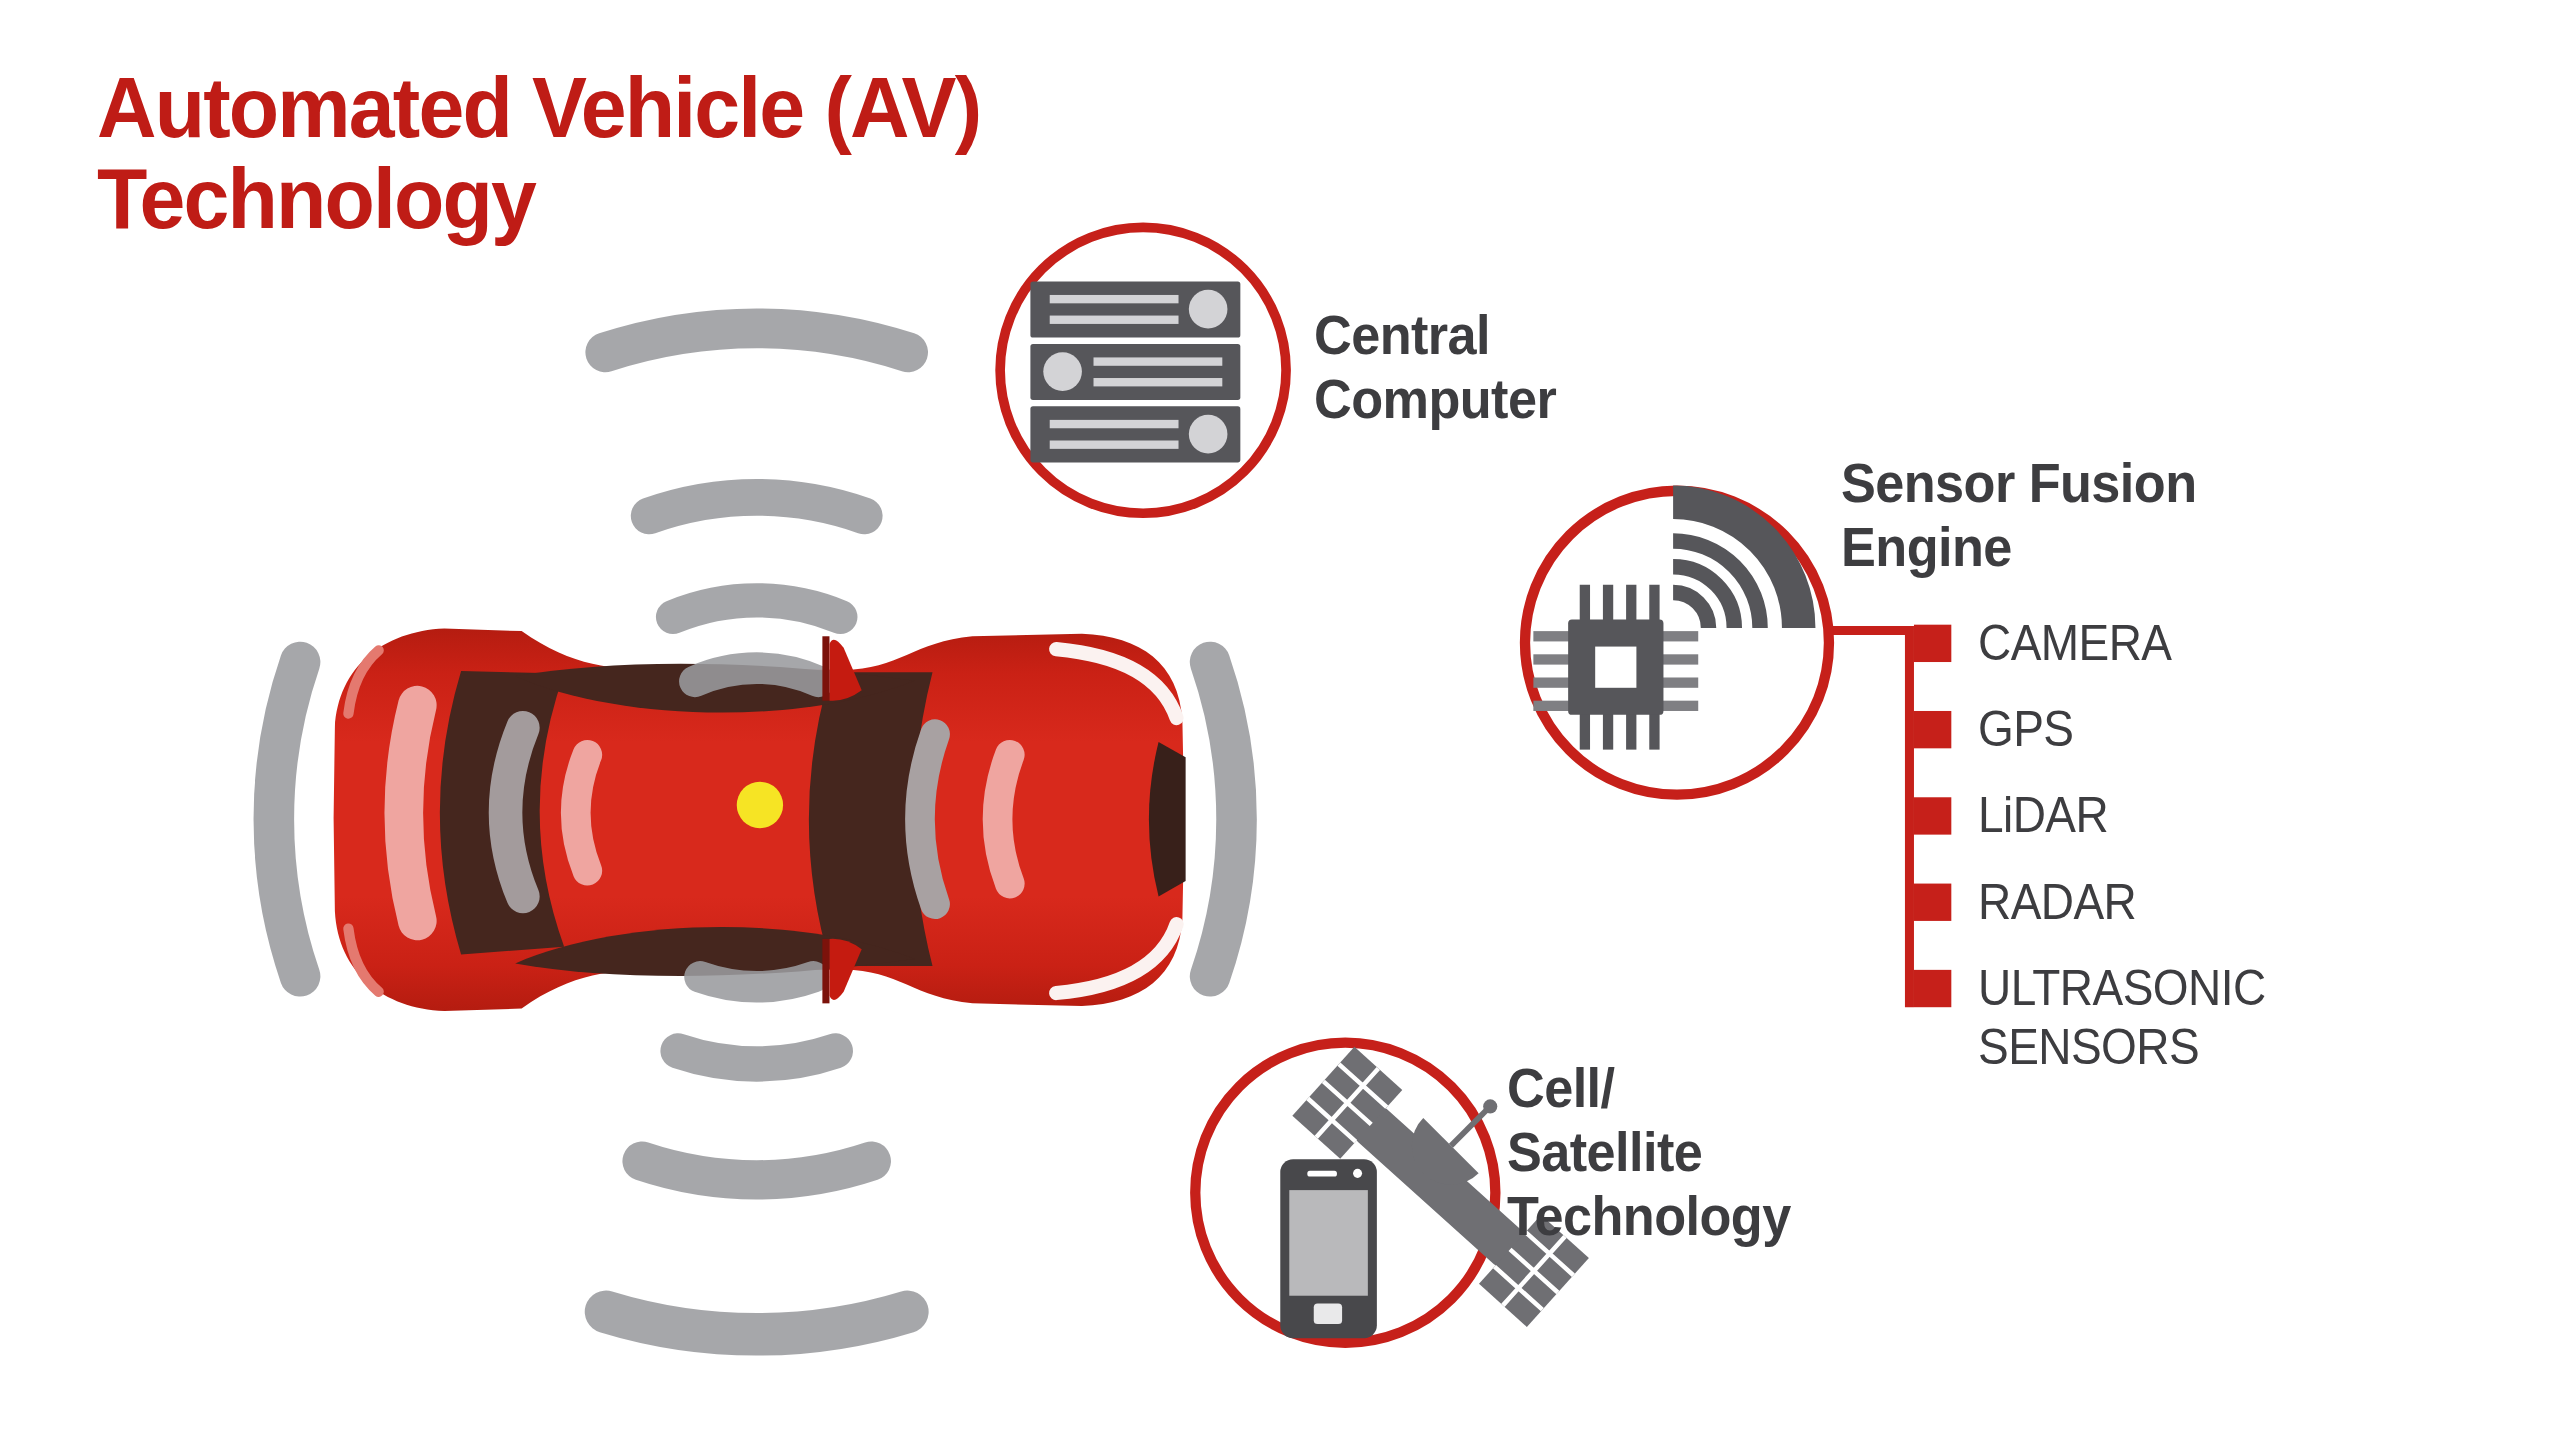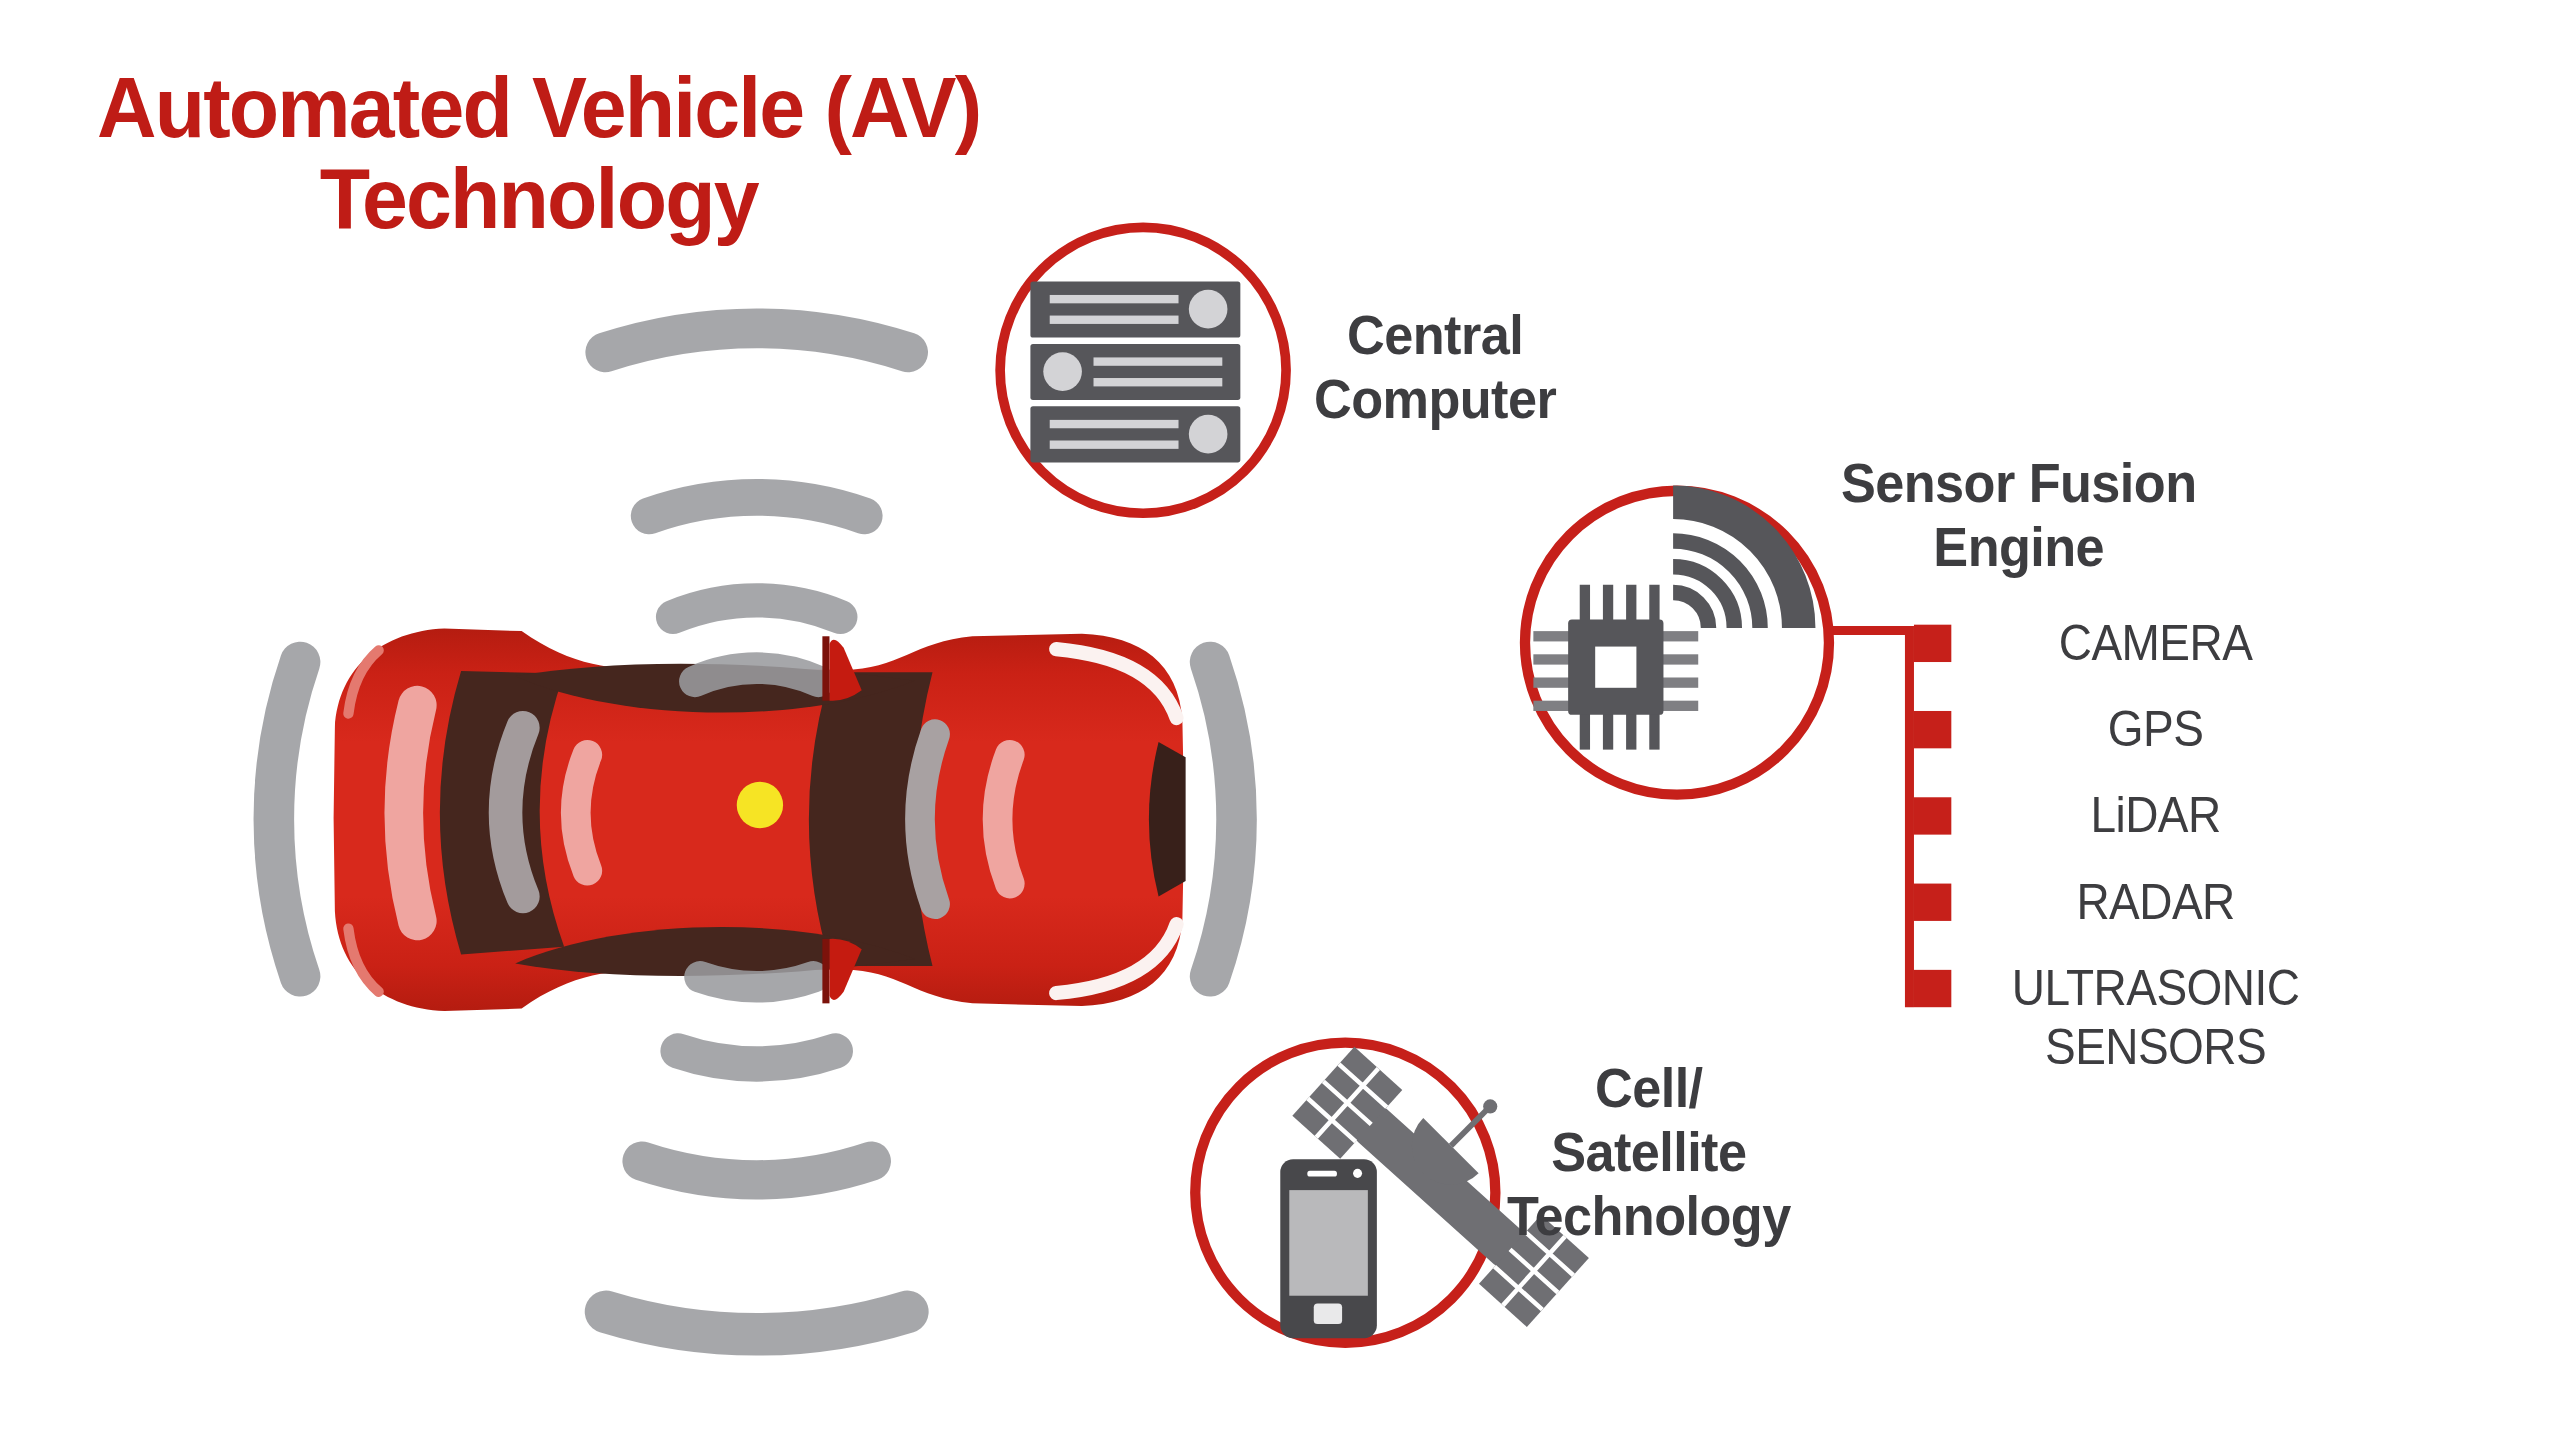--- a/index.html
+++ b/index.html
@@ -2,21 +2,20 @@
 <html style="font-size:10.3px"><head>
 <meta charset="utf-8">
 <style>
   html,body{margin:0;padding:0;background:#ffffff;}
   .canvas{
     position:relative;
     width:2576px;height:1449px;
     background:#ffffff;
     overflow:hidden;
     font-family:"Liberation Sans", sans-serif;
-    text-align:center;
   }
   .gfx{position:absolute;left:0;top:0;}
   .txt{position:absolute;white-space:nowrap;}
   .title{
     left:97px;top:62px;
     font-size:85px;line-height:91px;font-weight:bold;
     color:#bf1c16;letter-spacing:-1.9px;
     transform:scaleX(.97);transform-origin:left top;
   }
   .node-label{

